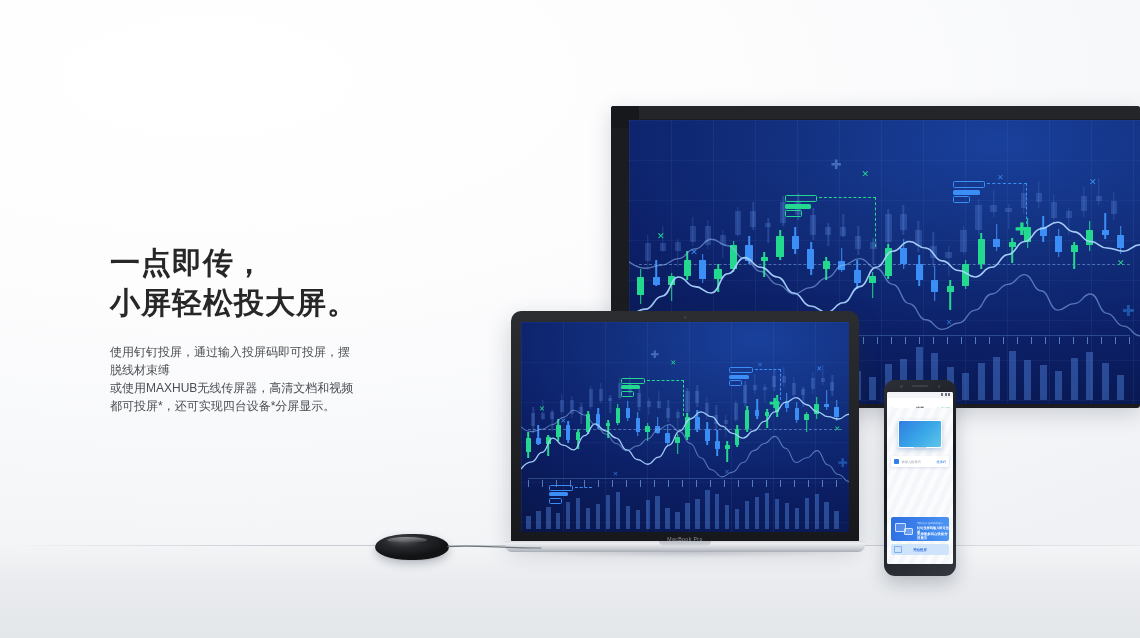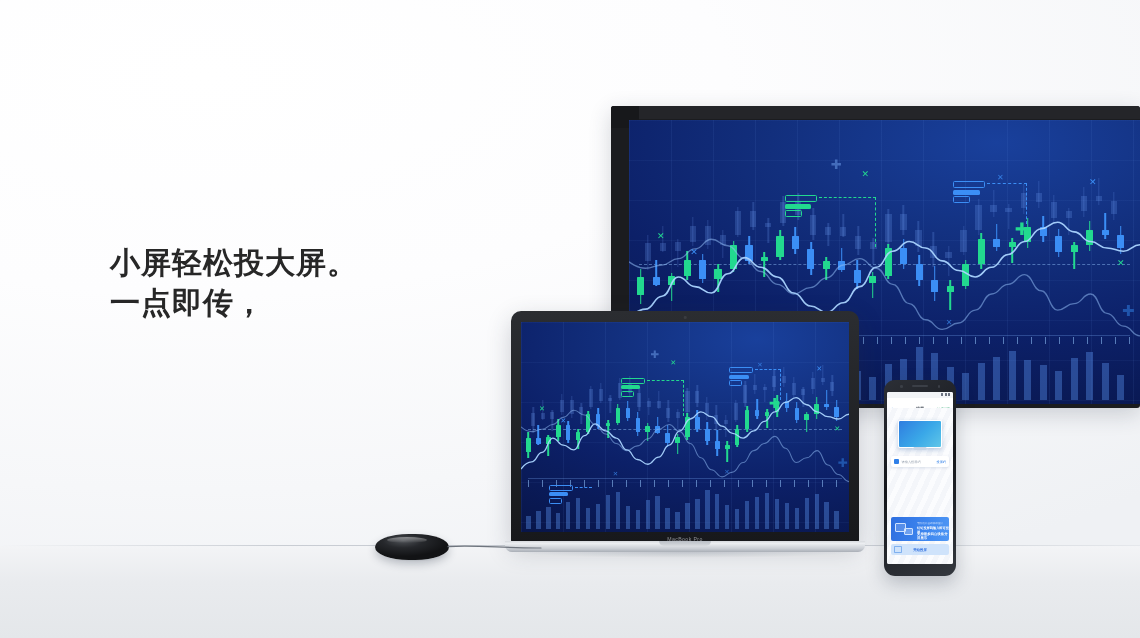--- a/index.html
+++ b/index.html
@@ -143,23 +143,29 @@
 </head>
 <body>
 
 <div class="stage">
 
   <div class="floor"></div>
   <div class="floor-line"></div>
 
   <div class="copy">
     <h1 class="headline">
+      <div>一点即传，</div>
       <div>小屏轻松投大屏。</div>
-      <div>一点即传，</div>
     </h1>
+    <div class="body-copy">
+      <p>使用钉钉投屏，通过输入投屏码即可投屏，摆</p>
+      <p>脱线材束缚</p>
+      <p>或使用MAXHUB无线传屏器，高清文档和视频</p>
+      <p>都可投屏*，还可实现四台设备*分屏显示。</p>
+    </div>
   </div>
 
   <div class="tv">
     <div class="tv-frame"></div>
     <div class="tv-top"></div>
     <div class="tv-nub"></div>
     <div class="tv-screen">
       <div class="screen-art">
         <div class="grid-v"></div>
         <div class="grid-h"></div>

